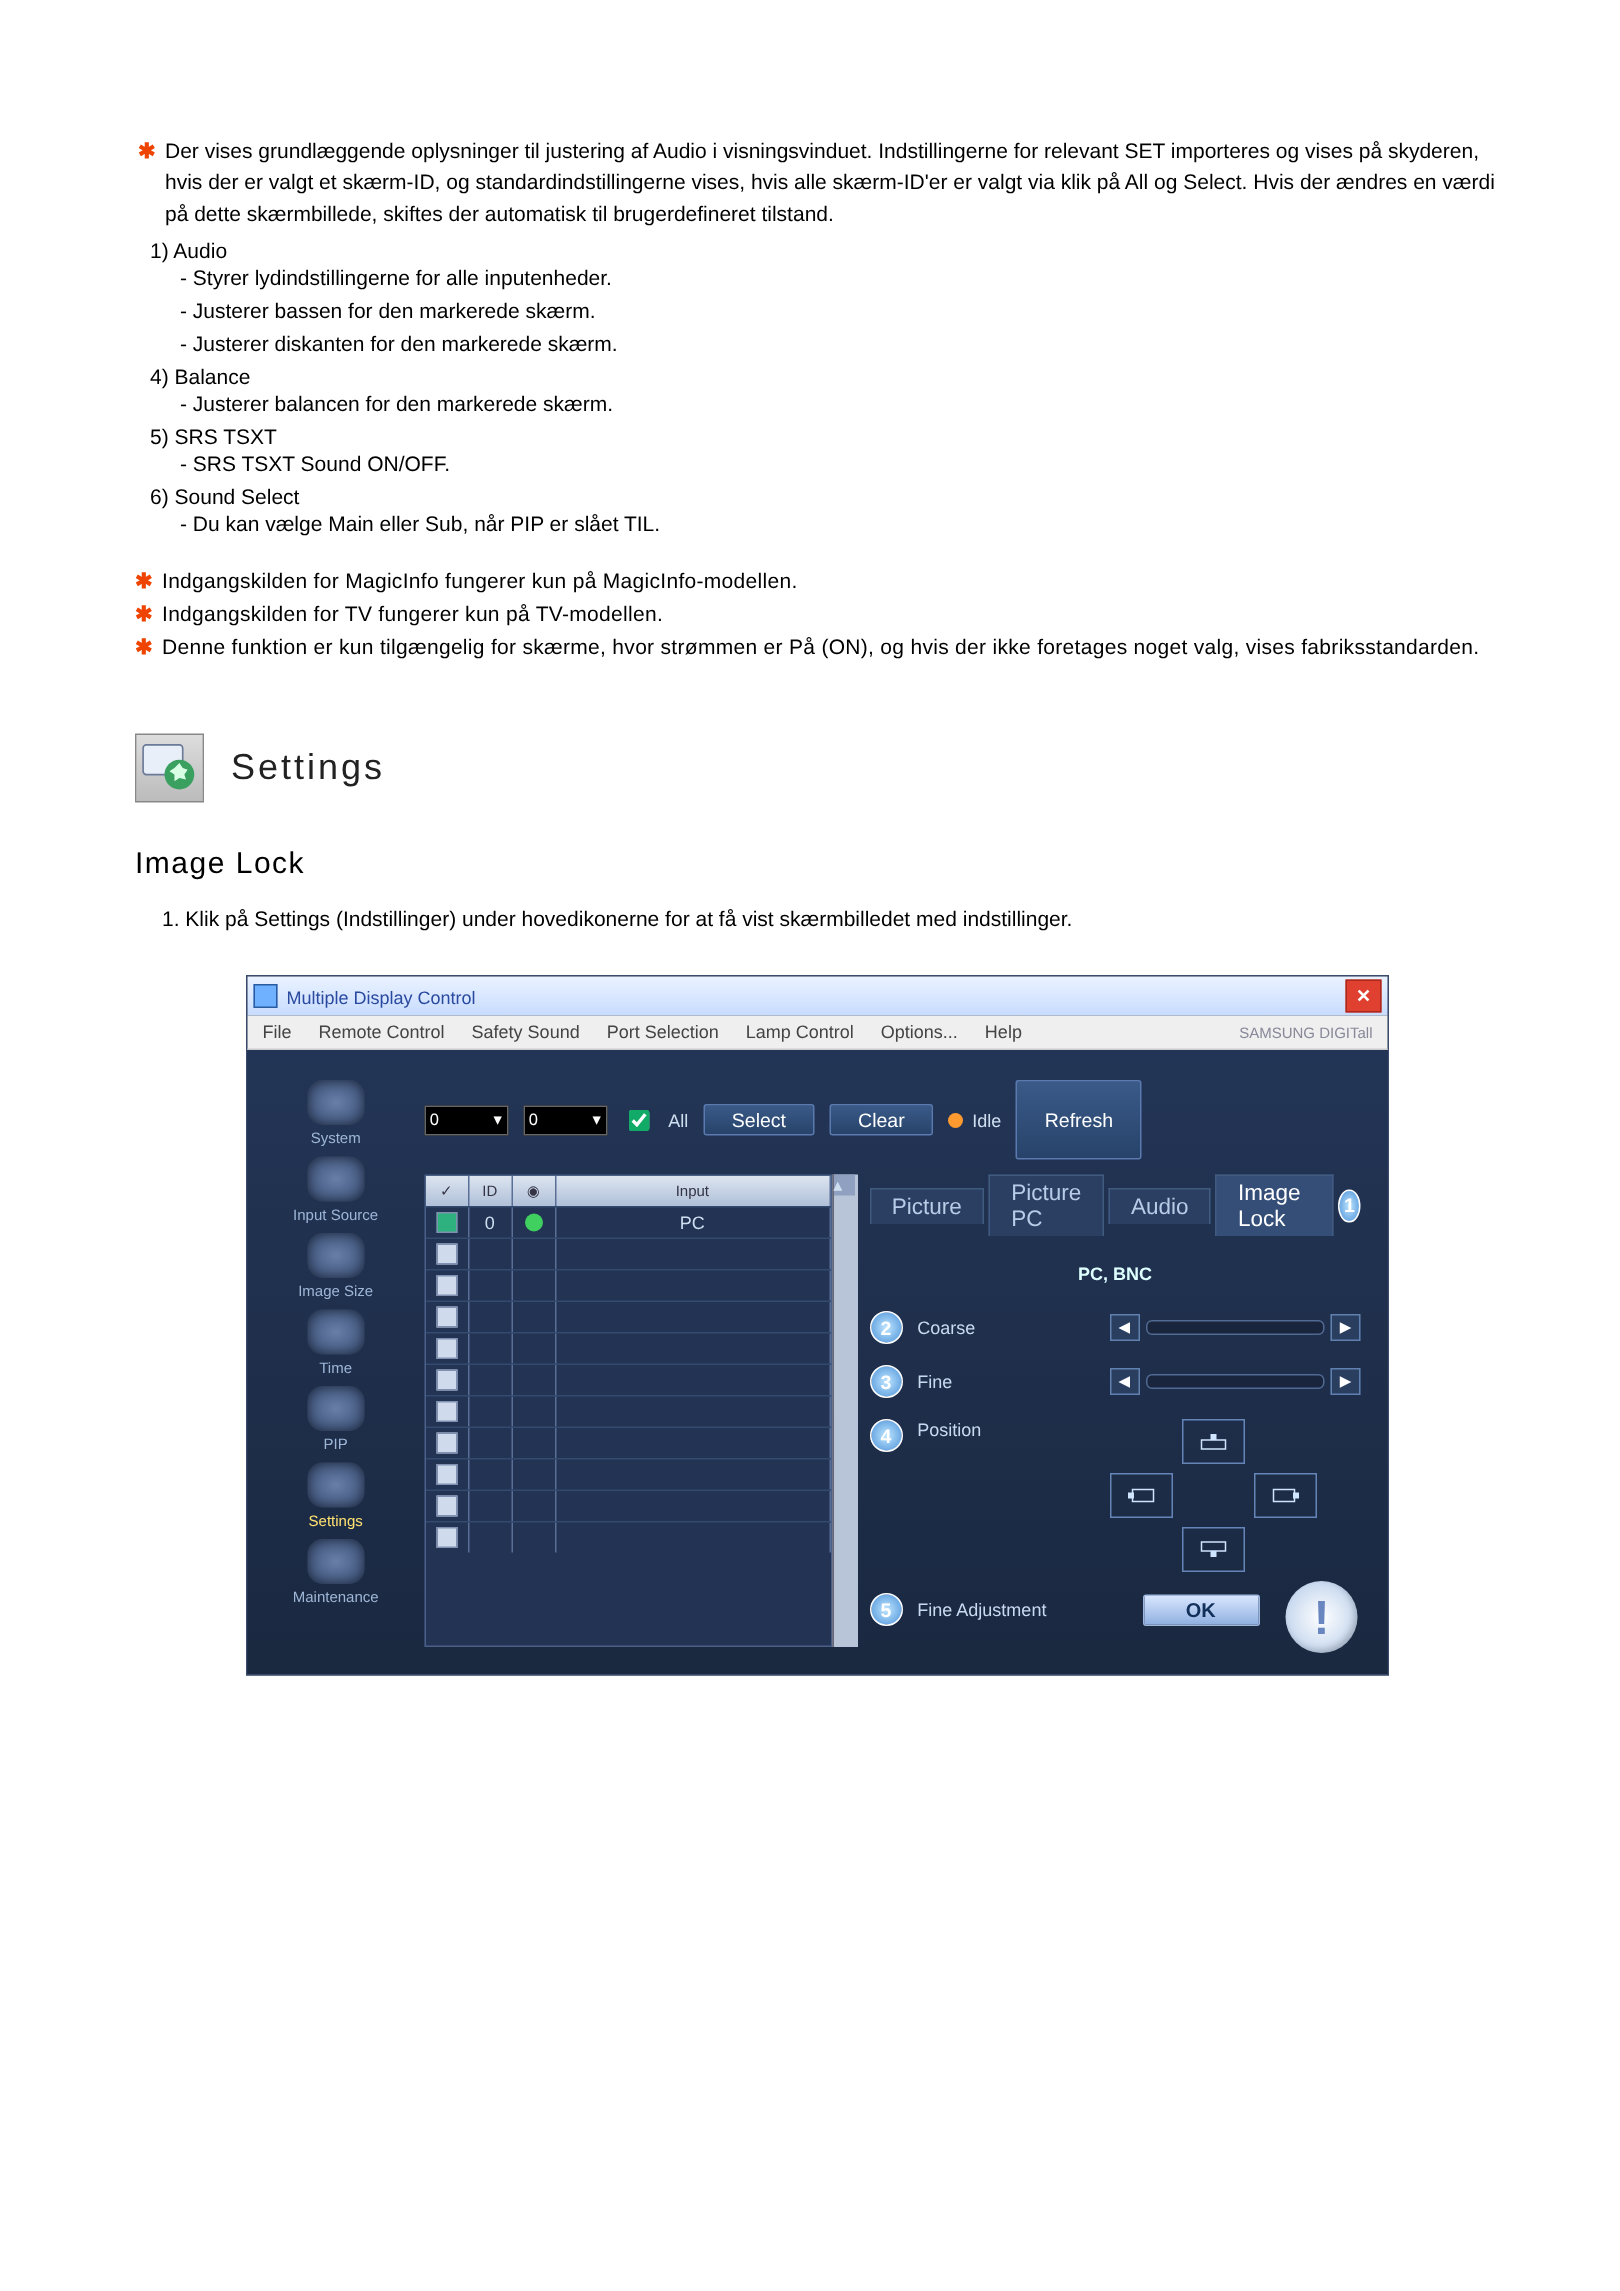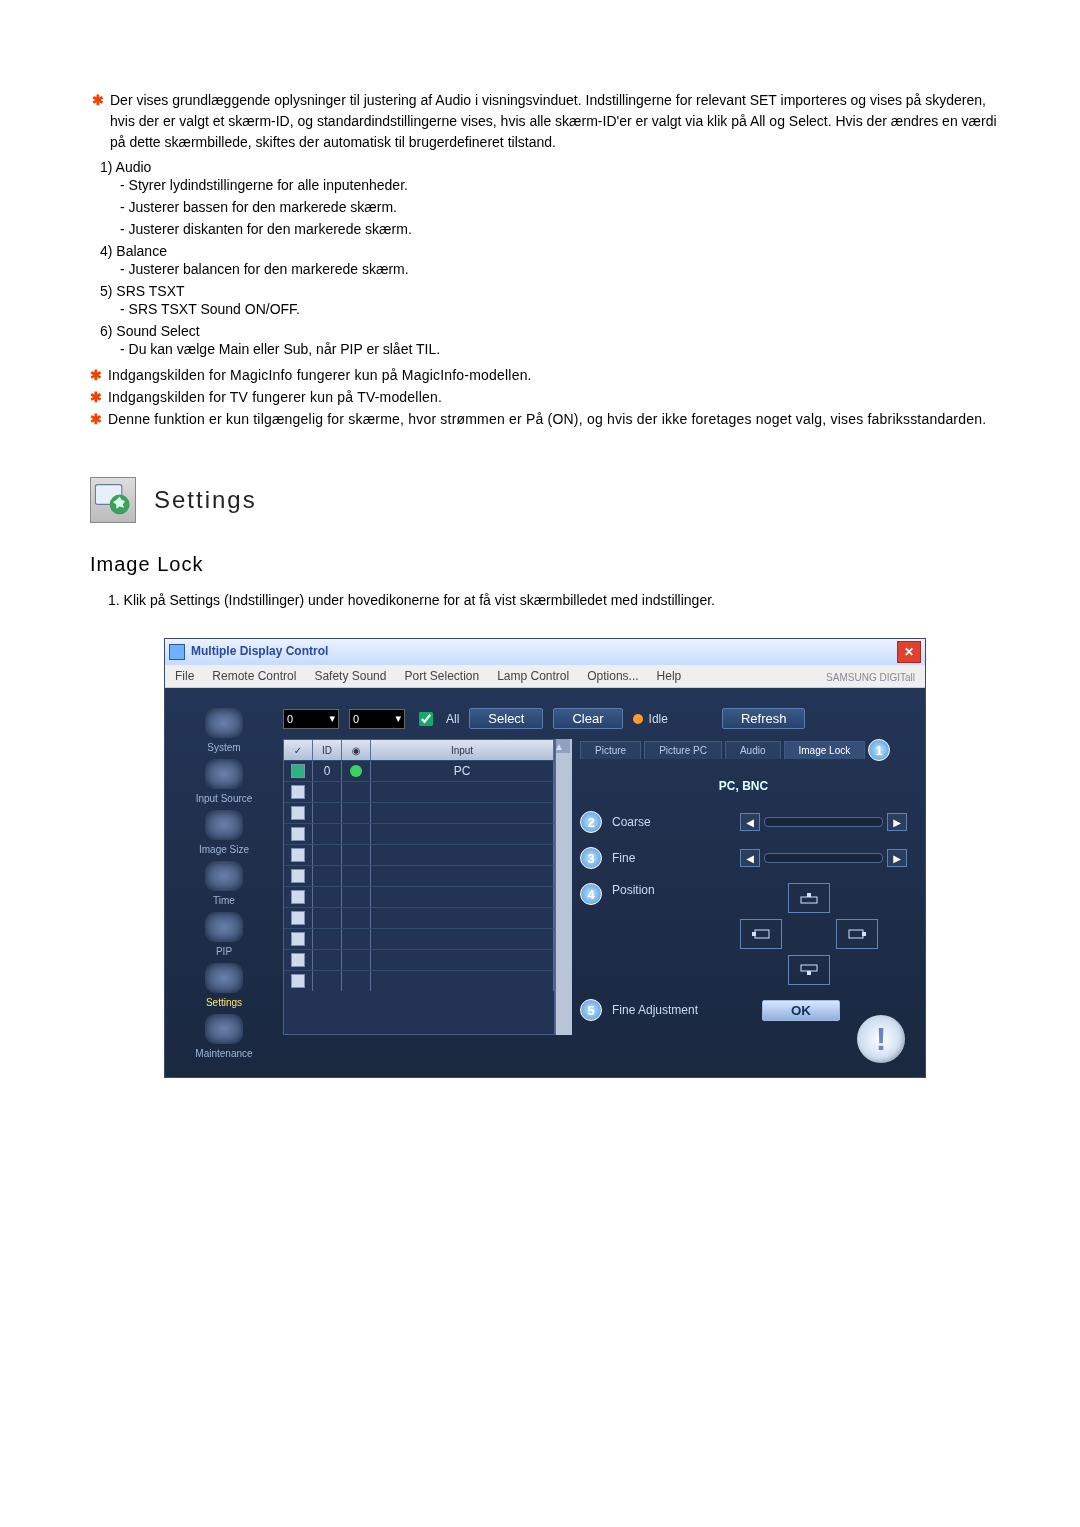--- a/index.html
+++ b/index.html
@@ -30,21 +30,21 @@
     margin-bottom: 2px;
   }
   .indent-star {
     padding-left: 0;
     margin-bottom: 4px;
   }
   .indent-star .text {
     flex: 1;
   }
   .num-list {
-    margin: 6px 0 10px 10px;
+    margin: 6px 0 22px 10px;
   }
   .num-list .title {
     margin-bottom: 2px;
   }
   .num-list .desc {
     margin-left: 20px;
     margin-bottom: 6px;
   }
   .bold-note {
     display: flex;
@@ -96,24 +96,24 @@
   .titlebar {
     height: 26px;
     background: linear-gradient(#eaf2ff,#c8dcff);
     display: flex;
     align-items: center;
     justify-content: space-between;
     padding: 0 4px;
   }
   .titlebar .left {
     display: flex;
-    align-items: flex-start;
+    align-items: flex-end;
     gap: 6px;
     color: #2a4aa0;
-    font-weight: bold;
+    font-weight: normal;
   }
   .titlebar .appicon {
     width: 14px; height: 14px;
     background: #6fb0ff;
     border: 1px solid #2a5aa0;
   }
   .closebtn {
     width: 22px; height: 20px;
     background: #e04030;
     color: #fff;
@@ -173,25 +173,25 @@
   .btn {
     background: linear-gradient(#3a5a88,#27436a);
     border:1px solid #5a7ab0;
     color:#fff;
     padding: 2px 18px;
     font-size:13px;
     border-radius:2px;
   }
   .idle { display:flex; align-items:center; gap:6px; }
   .idle .dot { width:10px; height:10px; border-radius:50%; background:#ff9a30; }
-  .btn-refresh { padding:2px 18px;margin-left:44px; }
+  .btn-refresh { padding:18px 18px; }
 
   .tabs-row { display:flex; gap:3px; margin-bottom:0; align-items:center; }
   .ttab {
-    background:#2a3f62; color:#b8cce8; padding:3px 14px; font-size:10px;
+    background:#2a3f62; color:#b8cce8; padding:3px 14px; font-size:15px;
     border:1px solid #405a80; border-bottom:none;
   }
   .ttab.active { background:#344e78; color:#fff; }
   .callout {
     width:20px; height:20px; border-radius:50%;
     background:radial-gradient(#bfe6ff,#4a90d8);
     color:#fff; font-weight:bold; font-size:13px;
     display:flex; align-items:center; justify-content:center;
     border:1px solid #fff;
   }

